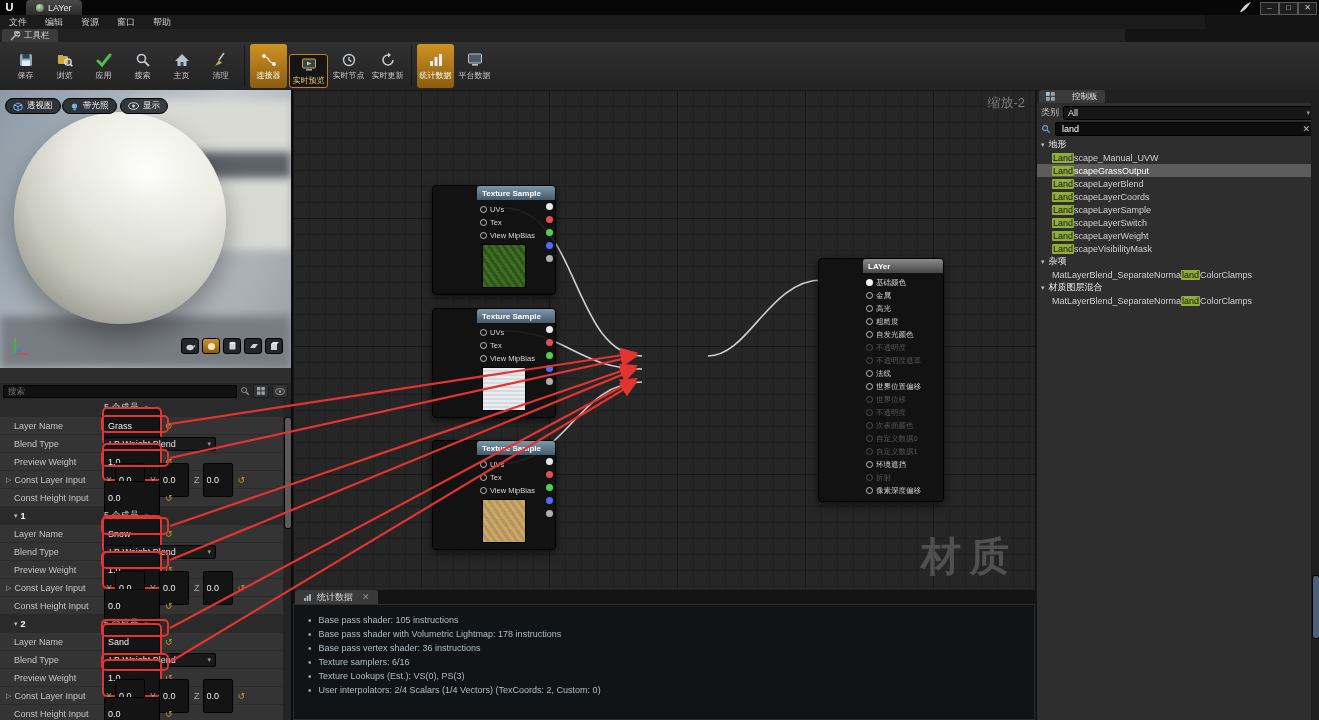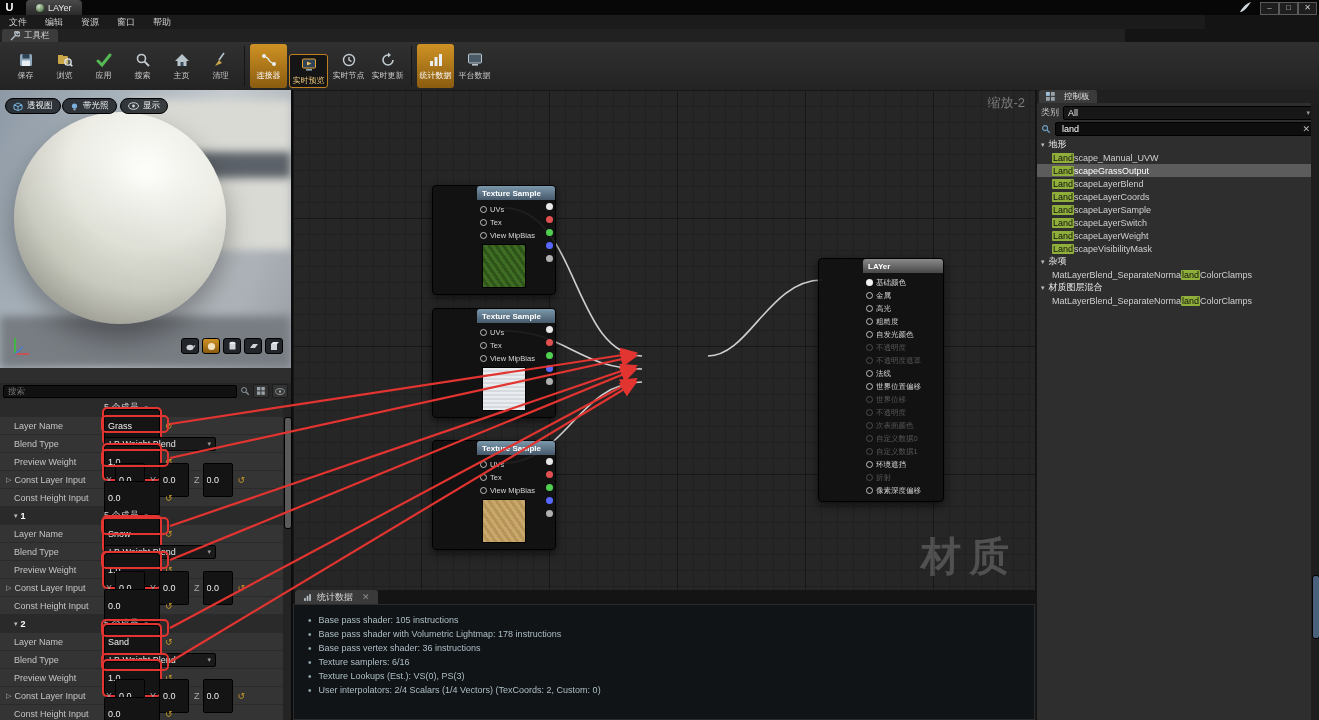--- a/index.html
+++ b/index.html
@@ -104,21 +104,21 @@
   .mat-node{width:80px;height:242px;}
   
   .stats{position:absolute;left:293px;top:590px;width:742px;height:130px;}
   .stats-tab{position:absolute;left:2px;top:0;height:14px;padding:0 8px;background:#3a3a3a;border-radius:3px 3px 0 0;display:flex;align-items:center;gap:5px;color:#ddd;}
   .stats-body{position:absolute;left:0;top:14px;right:0;bottom:0;background:#101417;border:1px solid #2b2b2b;padding:8px 0 0 14px;box-sizing:border-box;}
   .sline{display:flex;align-items:center;height:14px;color:#aebfc6;font-size:9px;}
   .bullet{color:#8fa8b0;margin-right:7px;font-size:10px;}
   
   .palette{position:absolute;left:1037px;top:90px;width:282px;height:630px;background:#2e2e2e;}
   .pal-strip{position:absolute;left:0;top:0;width:100%;height:13px;background:#202020;}
-  .pal-tab{position:absolute;left:2px;top:0;height:13px;padding:0 7px;background:#3a3a3a;border-radius:3px 3px 0 0;display:flex;align-items:center;gap:9px;color:#ddd;font-size:8.5px;}
+  .pal-tab{position:absolute;left:2px;top:0;height:13px;padding:0 7px;background:#3a3a3a;border-radius:3px 3px 0 0;display:flex;align-items:center;gap:17px;color:#ddd;font-size:8.5px;}
   .pal-row{position:absolute;left:0;width:100%;height:15px;display:flex;align-items:center;padding:0 4px;box-sizing:border-box;gap:4px;}
   .pal-select{flex:1;height:12px;background:#171717;border:1px solid #000;border-radius:2px;display:flex;align-items:center;justify-content:space-between;padding:0 4px;color:#e8e8e8;}
   .pal-search{flex:1;height:12px;background:#0e0e0e;border:1px solid #000;border-radius:2px;display:flex;align-items:center;padding:0 4px;color:#fff;}
   .pal-search input{flex:1;background:transparent;border:none;color:#fff;font-size:9px;outline:none;font-family:inherit;}
   .pal-x{color:#bbb;font-size:9px;}
   #palette-tree{position:absolute;left:0;top:48px;width:274px;}
   .tree-header{height:13px;display:flex;align-items:center;gap:4px;padding-left:4px;color:#ececec;}
   .tree-item{height:13px;display:flex;align-items:center;padding-left:15px;color:#cfcfcf;white-space:nowrap;}
   .tree-item.selected{background:#5c5c5c;color:#fff;}
   .match{background:var(--match,#8fae3a);color:#101010;border-radius:1px;padding:0 1px;}

